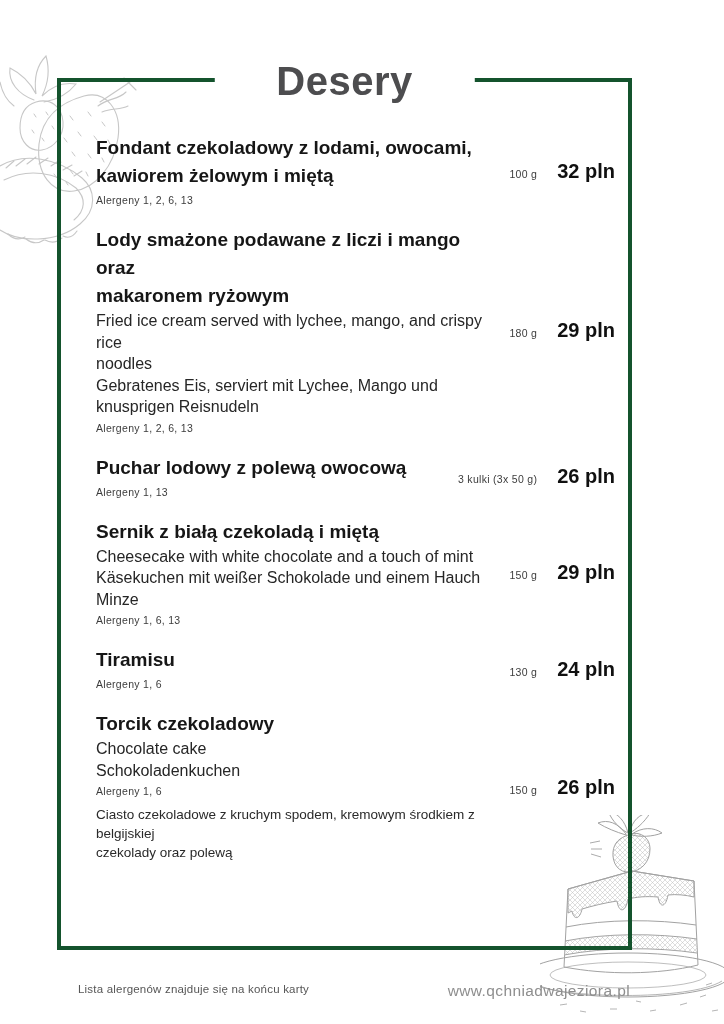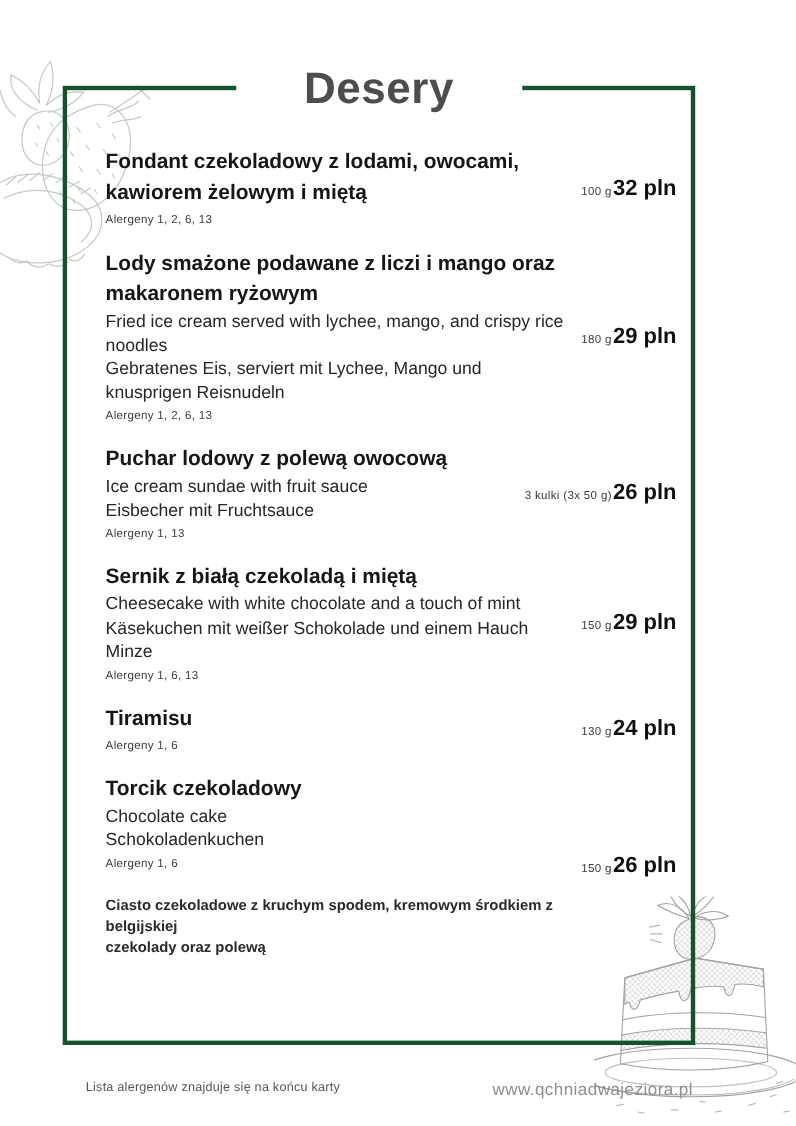--- a/index.html
+++ b/index.html
@@ -72,29 +72,28 @@
     font-size: 10.5px;
     color: #3c3c3c;
     line-height: 12px;
     margin-top: 4px;
     letter-spacing: 0.3px;
   }
   .item-note {
     font-size: 13.5px;
     color: #2a2a2a;
     line-height: 19px;
-    margin-top: 22px;
+    margin-top: 8px;
     white-space: pre-line;
-    font-weight: bold;
   }
 
   .item-meta {
     display: flex;
     align-items: baseline;
-    gap: 1px;
+    gap: 20px;
     margin-left: 10px;
     padding-top: 2px;
   }
   .item-portion {
     font-size: 10.5px;
     color: #3c3c3c;
     letter-spacing: 0.3px;
     white-space: nowrap;
   }
   .item-price {
@@ -205,22 +204,20 @@
         </div>
         <div class="item-meta">
           <span class="item-portion">180 g</span>
           <span class="item-price">29 pln</span>
         </div>
       </div>
 
       <div class="menu-item">
         <div class="item-main">
           <div class="item-name">Puchar lodowy z polewą owocową</div>
-          <div class="item-desc">Ice cream sundae with fruit sauce
-Eisbecher mit Fruchtsauce</div>
           <div class="item-allergens">Alergeny 1, 13</div>
         </div>
         <div class="item-meta">
           <span class="item-portion">3 kulki (3x 50 g)</span>
           <span class="item-price">26 pln</span>
         </div>
       </div>
 
       <div class="menu-item">
         <div class="item-main">

